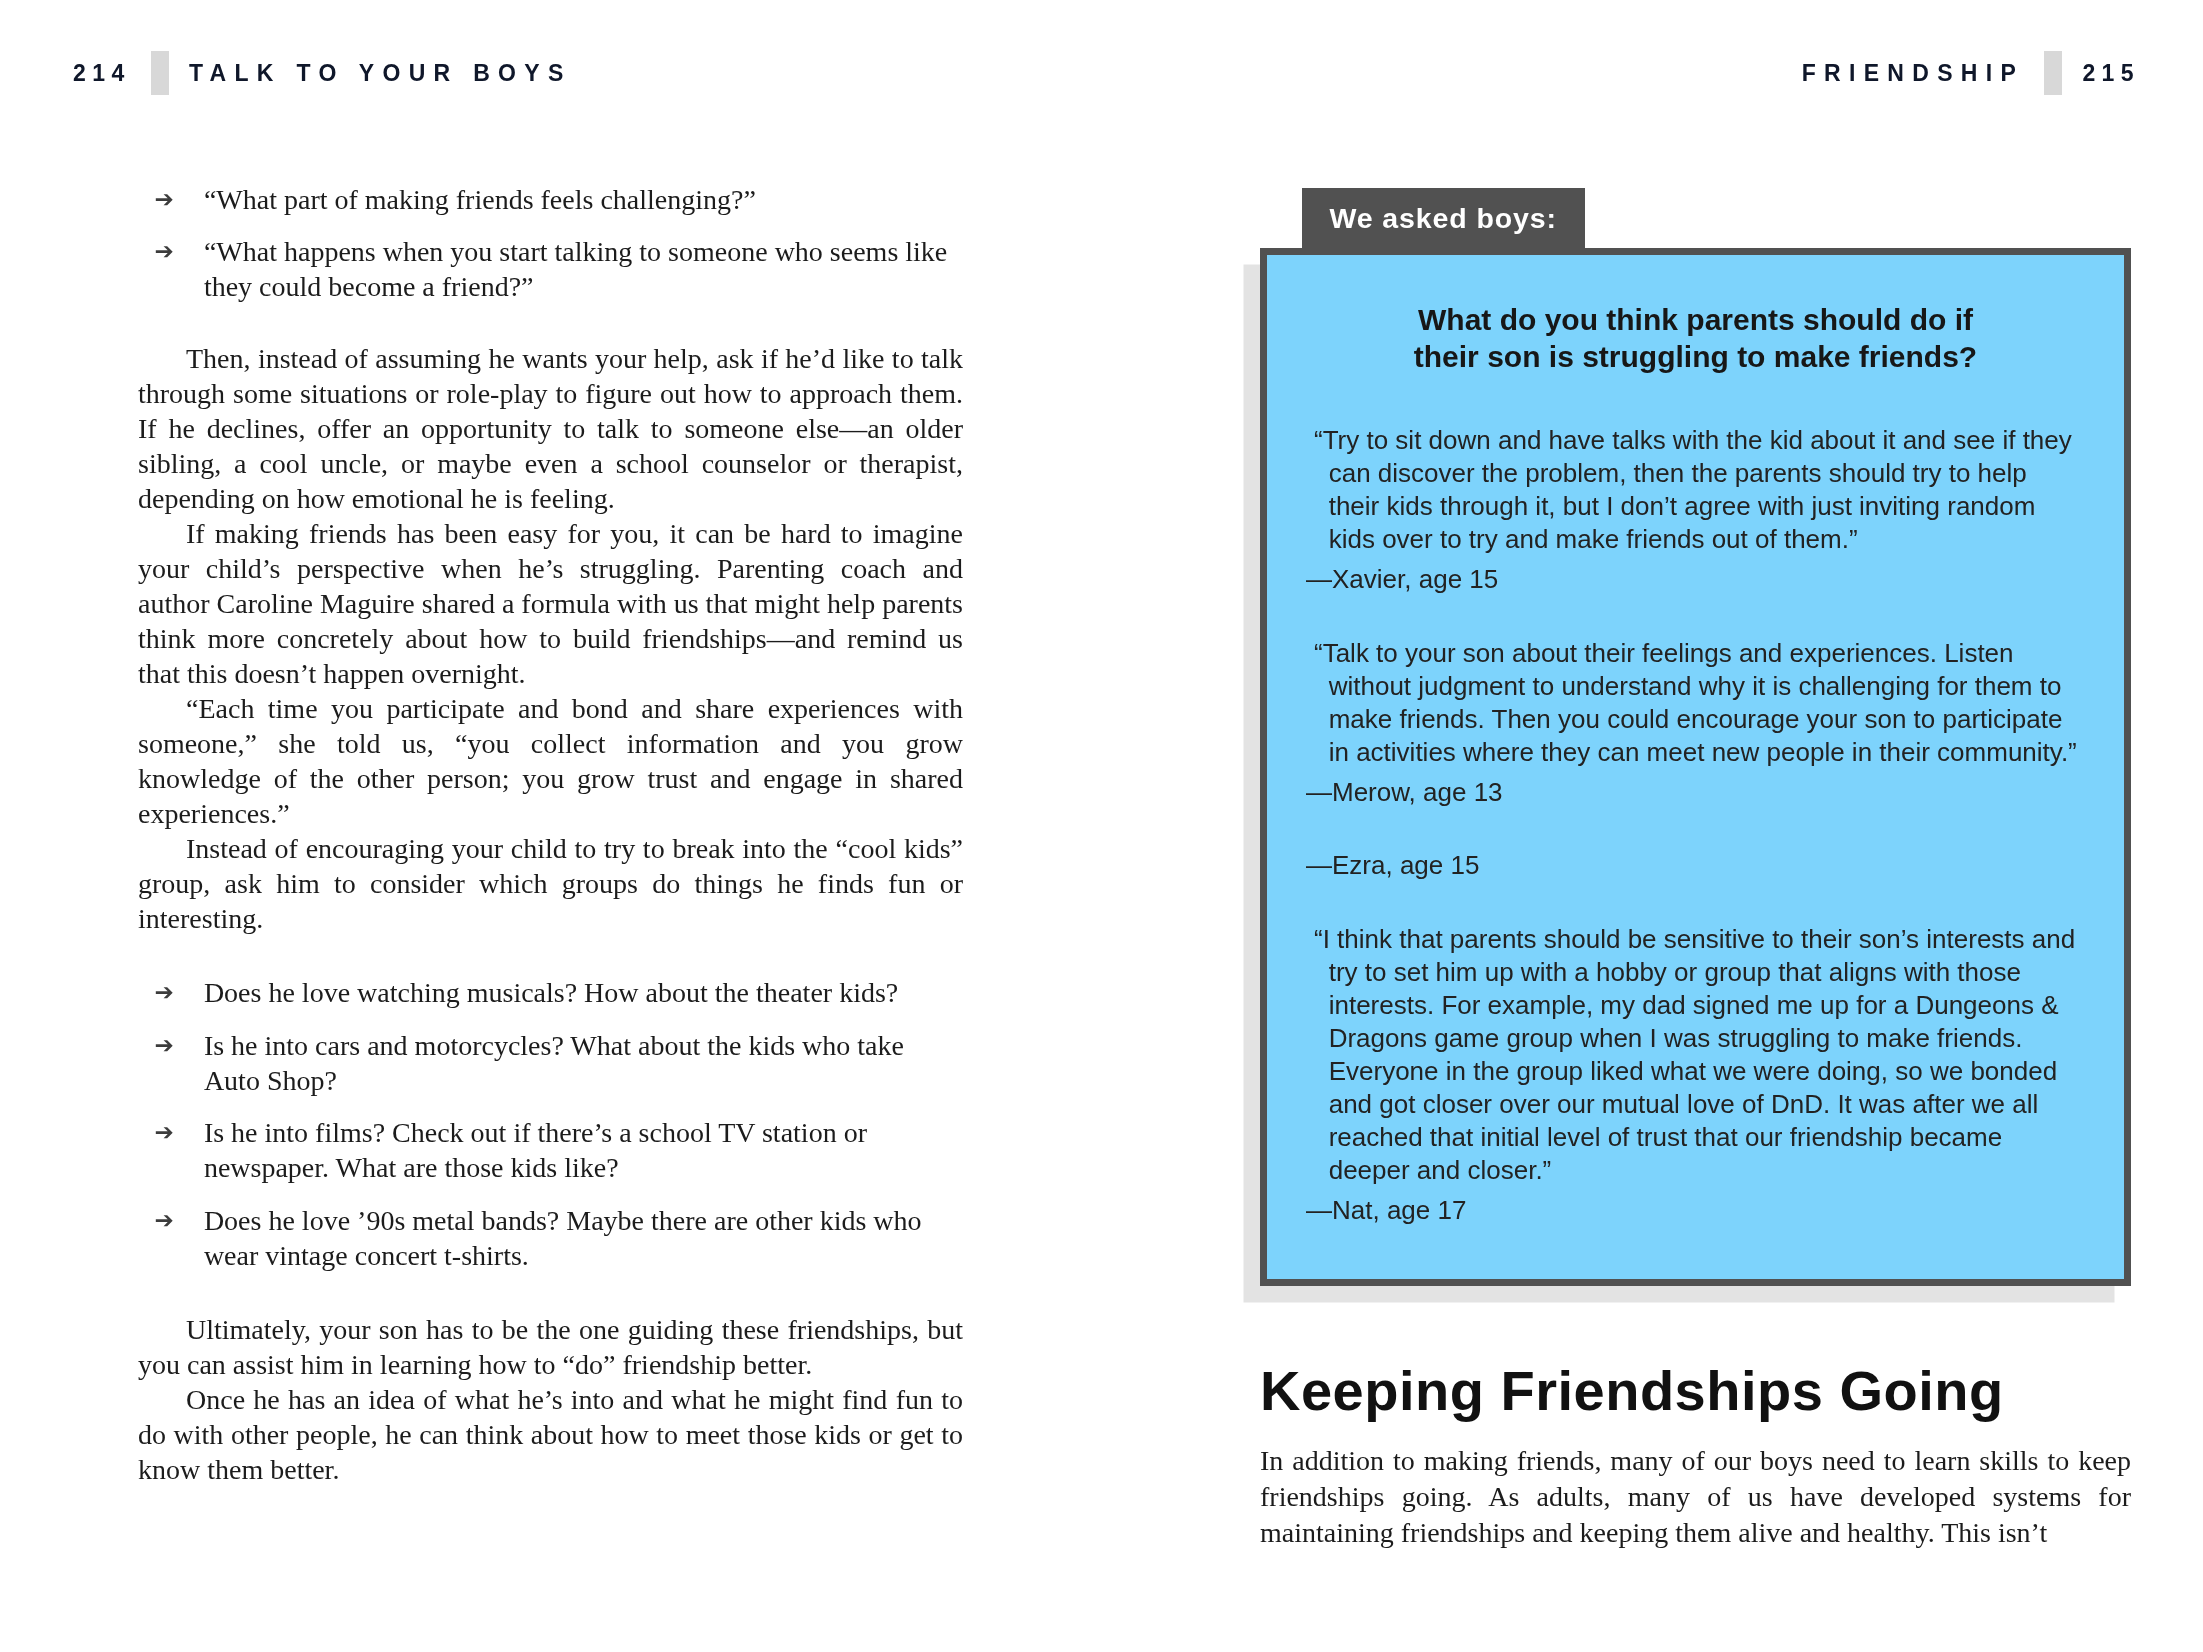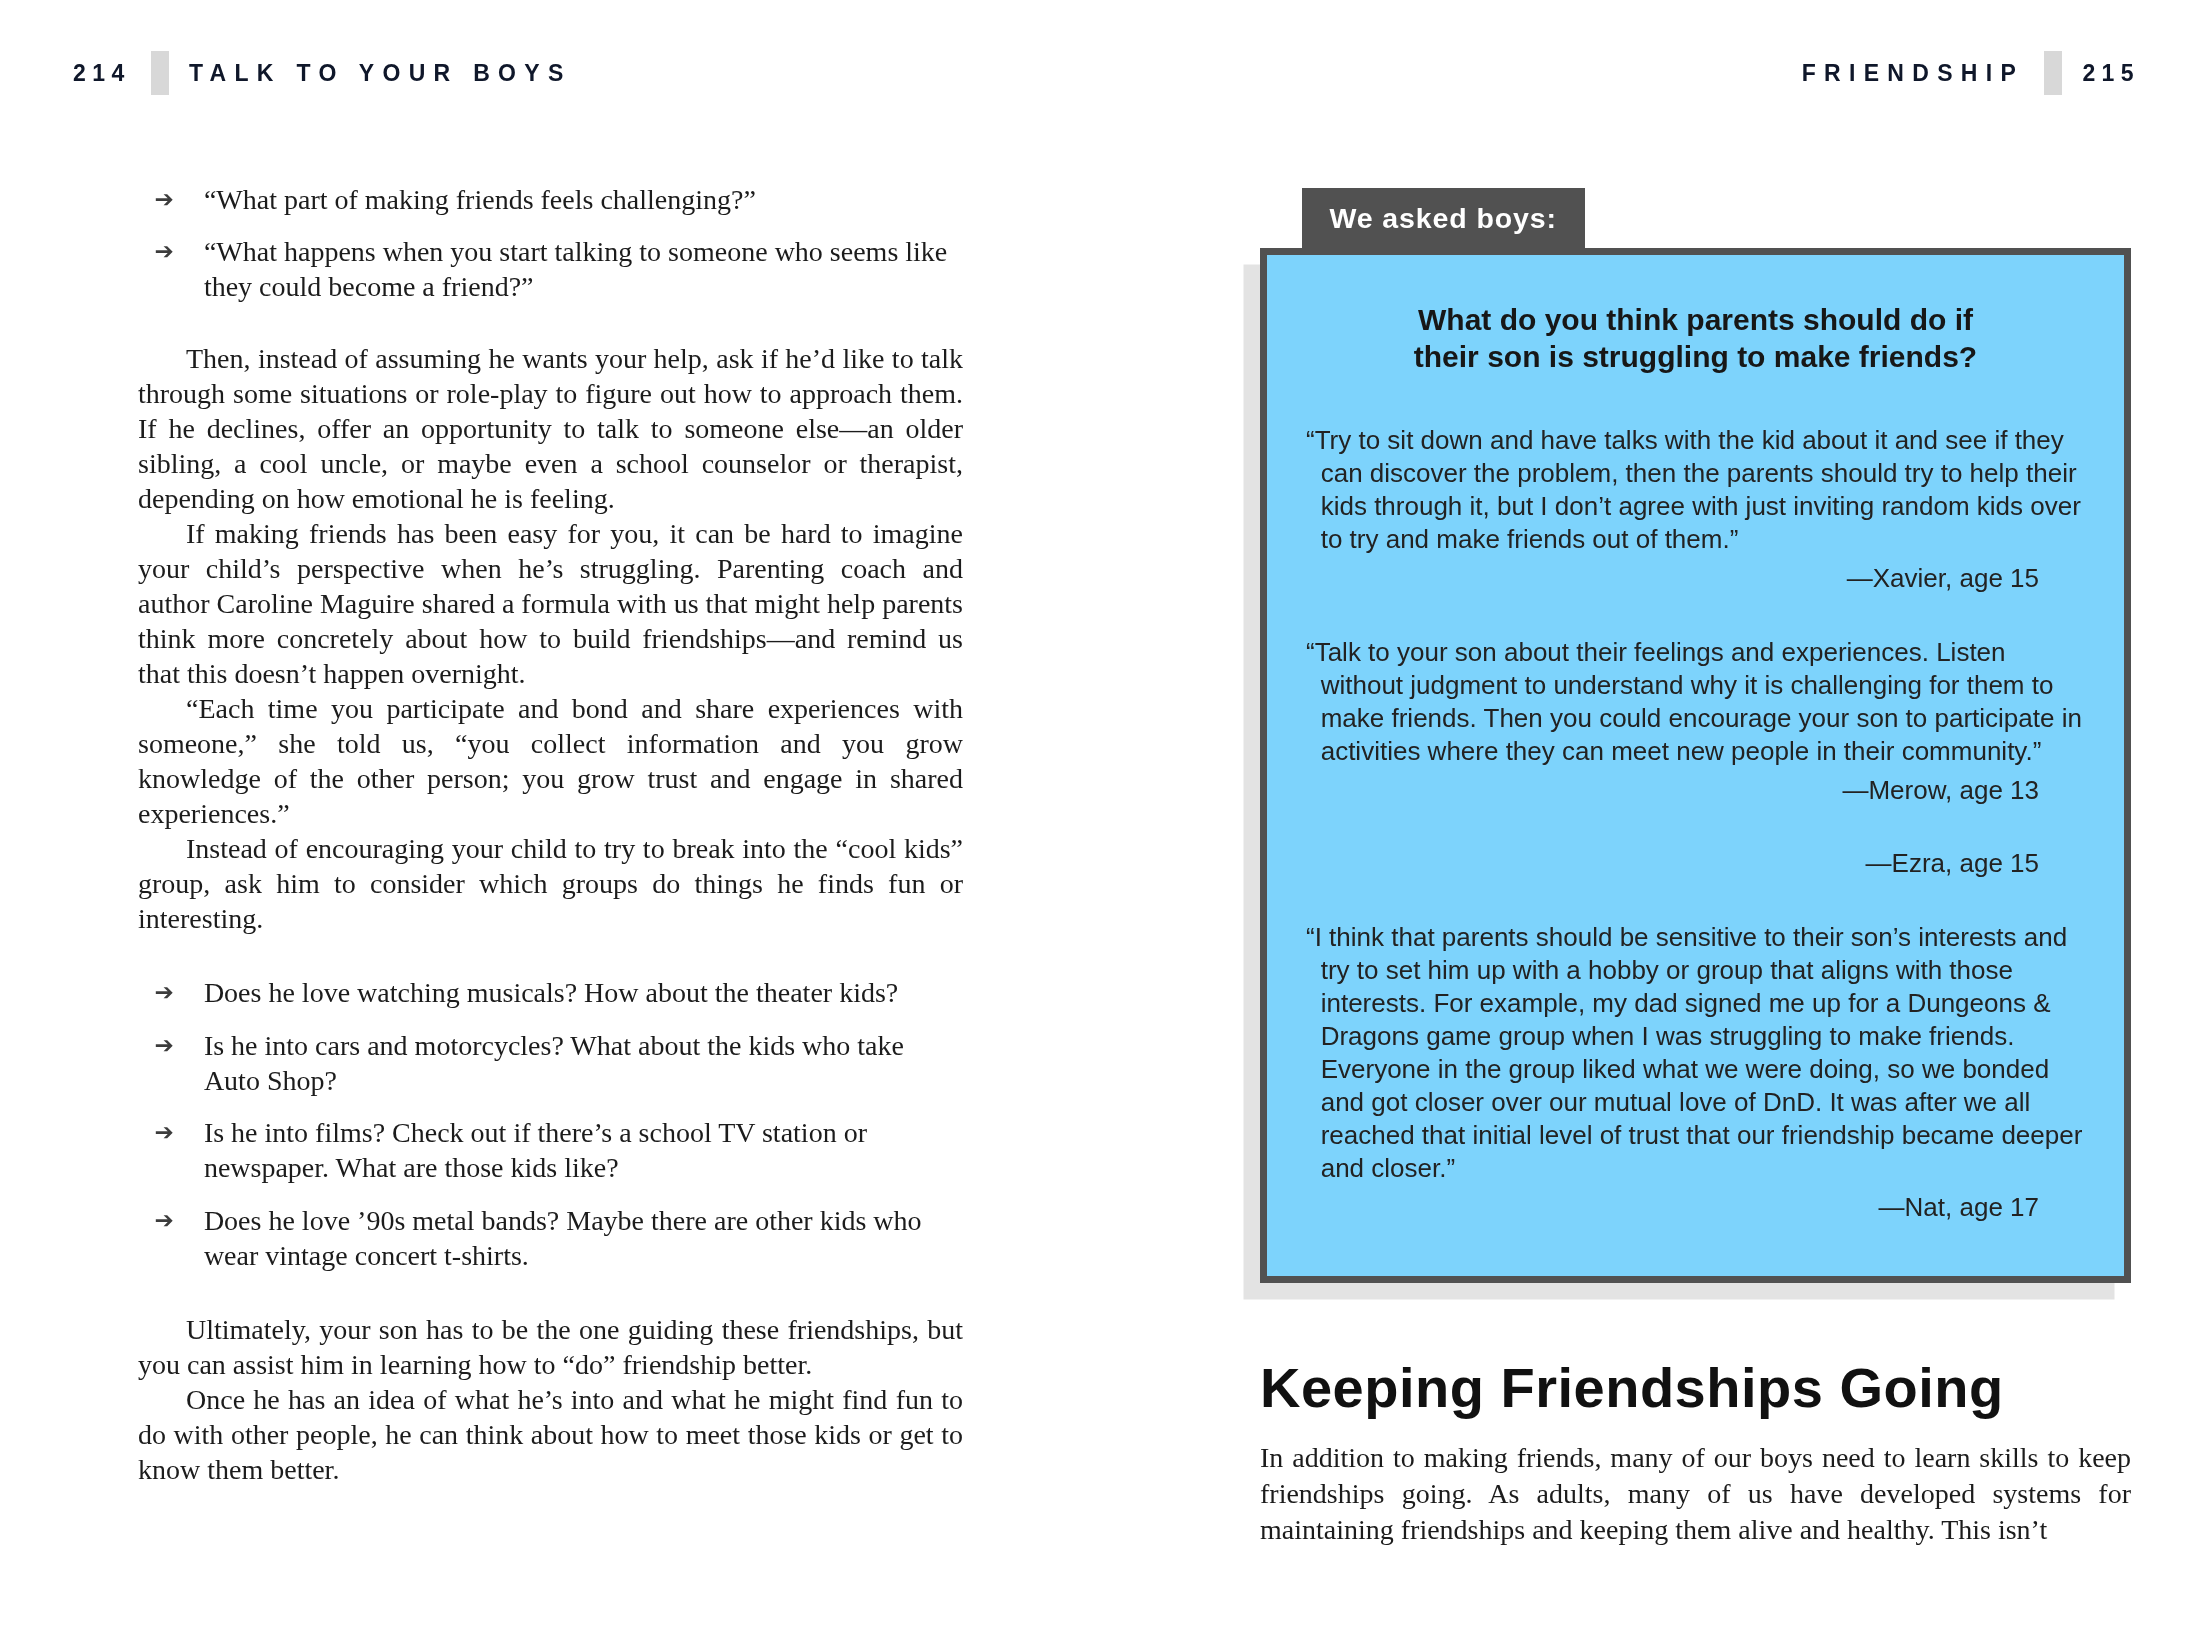--- a/index.html
+++ b/index.html
@@ -57,26 +57,26 @@
     font-family:"Liberation Sans",sans-serif;
   }
   .callout-question{
     font-weight:bold;font-size:30px;line-height:1.25;
     text-align:center;max-width:588px;margin:16.5px auto 48px auto;
     color:#171717;
   }
   .quote{margin-bottom:42px;}
   .quote:last-child{margin-bottom:0;}
   .quote-text{
-    margin:0;font-size:26px;line-height:33px;color:#222;
+    margin:8px;font-size:26px;line-height:33px;color:#222;
     padding-left:14.7px;text-indent:-14.7px;
   }
   .quote-attr{
     margin:7.3px 46px 0 0;font-size:26px;line-height:31px;
-    text-align:right;color:#222;
+    color:#222;
   }
   .section{margin-top:72px;}
   .section-heading{
     margin:0;font-family:Liberation Sans, sans-serif;font-weight:bold;
     font-size:56px;letter-spacing:0.5px;color:#111;
   }
   .section-para{
     margin:20px 0 0 0;font-size:28px;line-height:36px;
     text-align:justify;
   }

